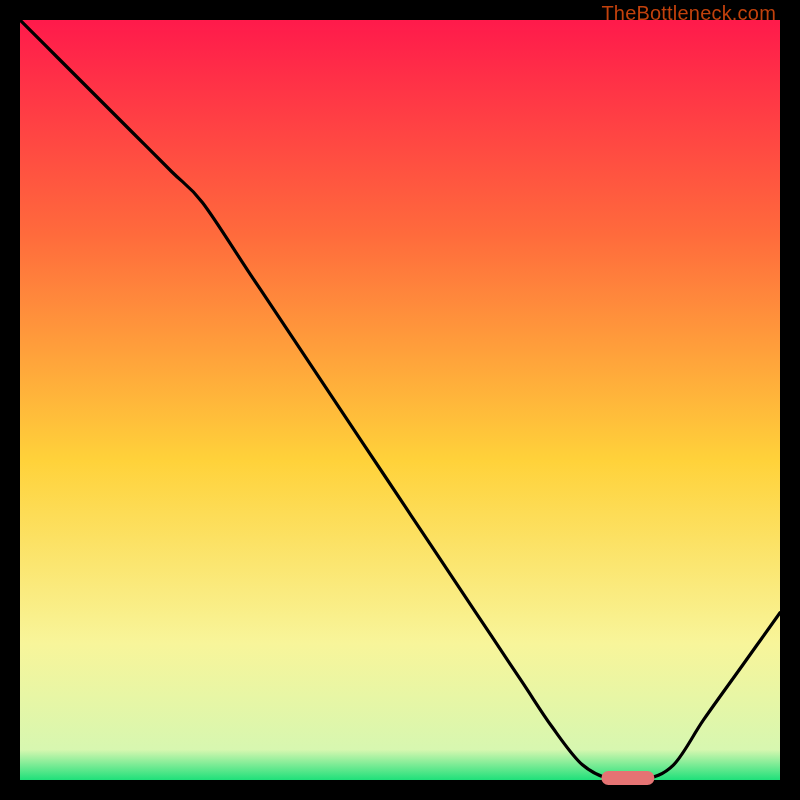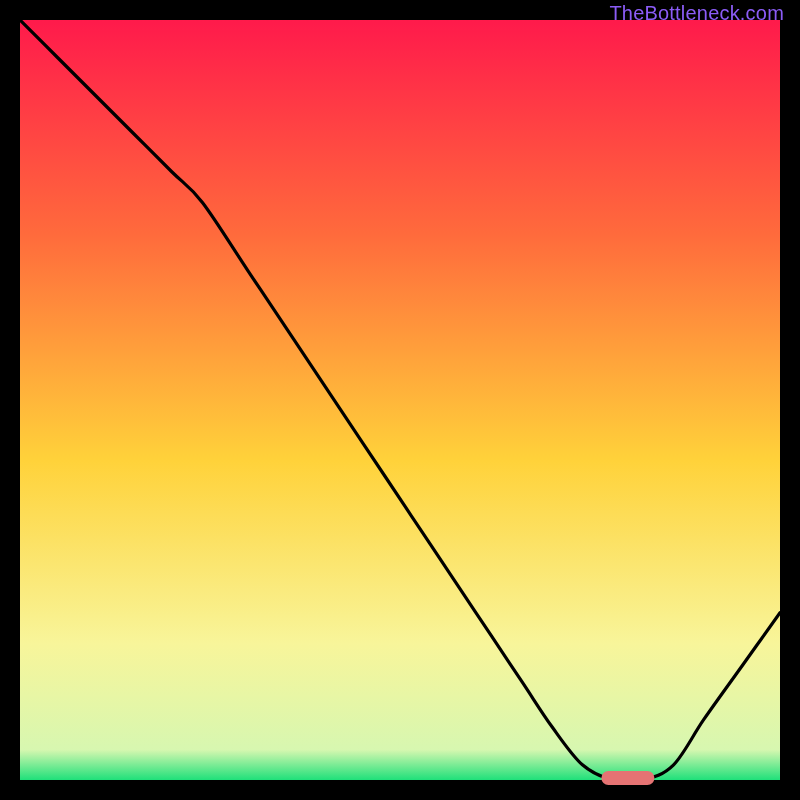--- a/index.html
+++ b/index.html
@@ -21,24 +21,24 @@
   .plot {
     position: absolute;
     left: 0;
     top: 0;
     width: 760px;
     height: 760px;
   }
   .watermark {
     position: absolute;
     top: 2px;
-    right: 16px;
+    right: 24px;
     font-family: Arial, Helvetica, sans-serif;
     font-size: 20px;
-    color: #8b5cf6;
+    color: #c2410c;
     font-weight: 500;
     letter-spacing: 0.2px;
   }
   .marker {
     position: absolute;
     width: 56px;
     height: 14px;
     background: #e57373;
     border-radius: 7px;
     transform: translate(-50%, -50%);

